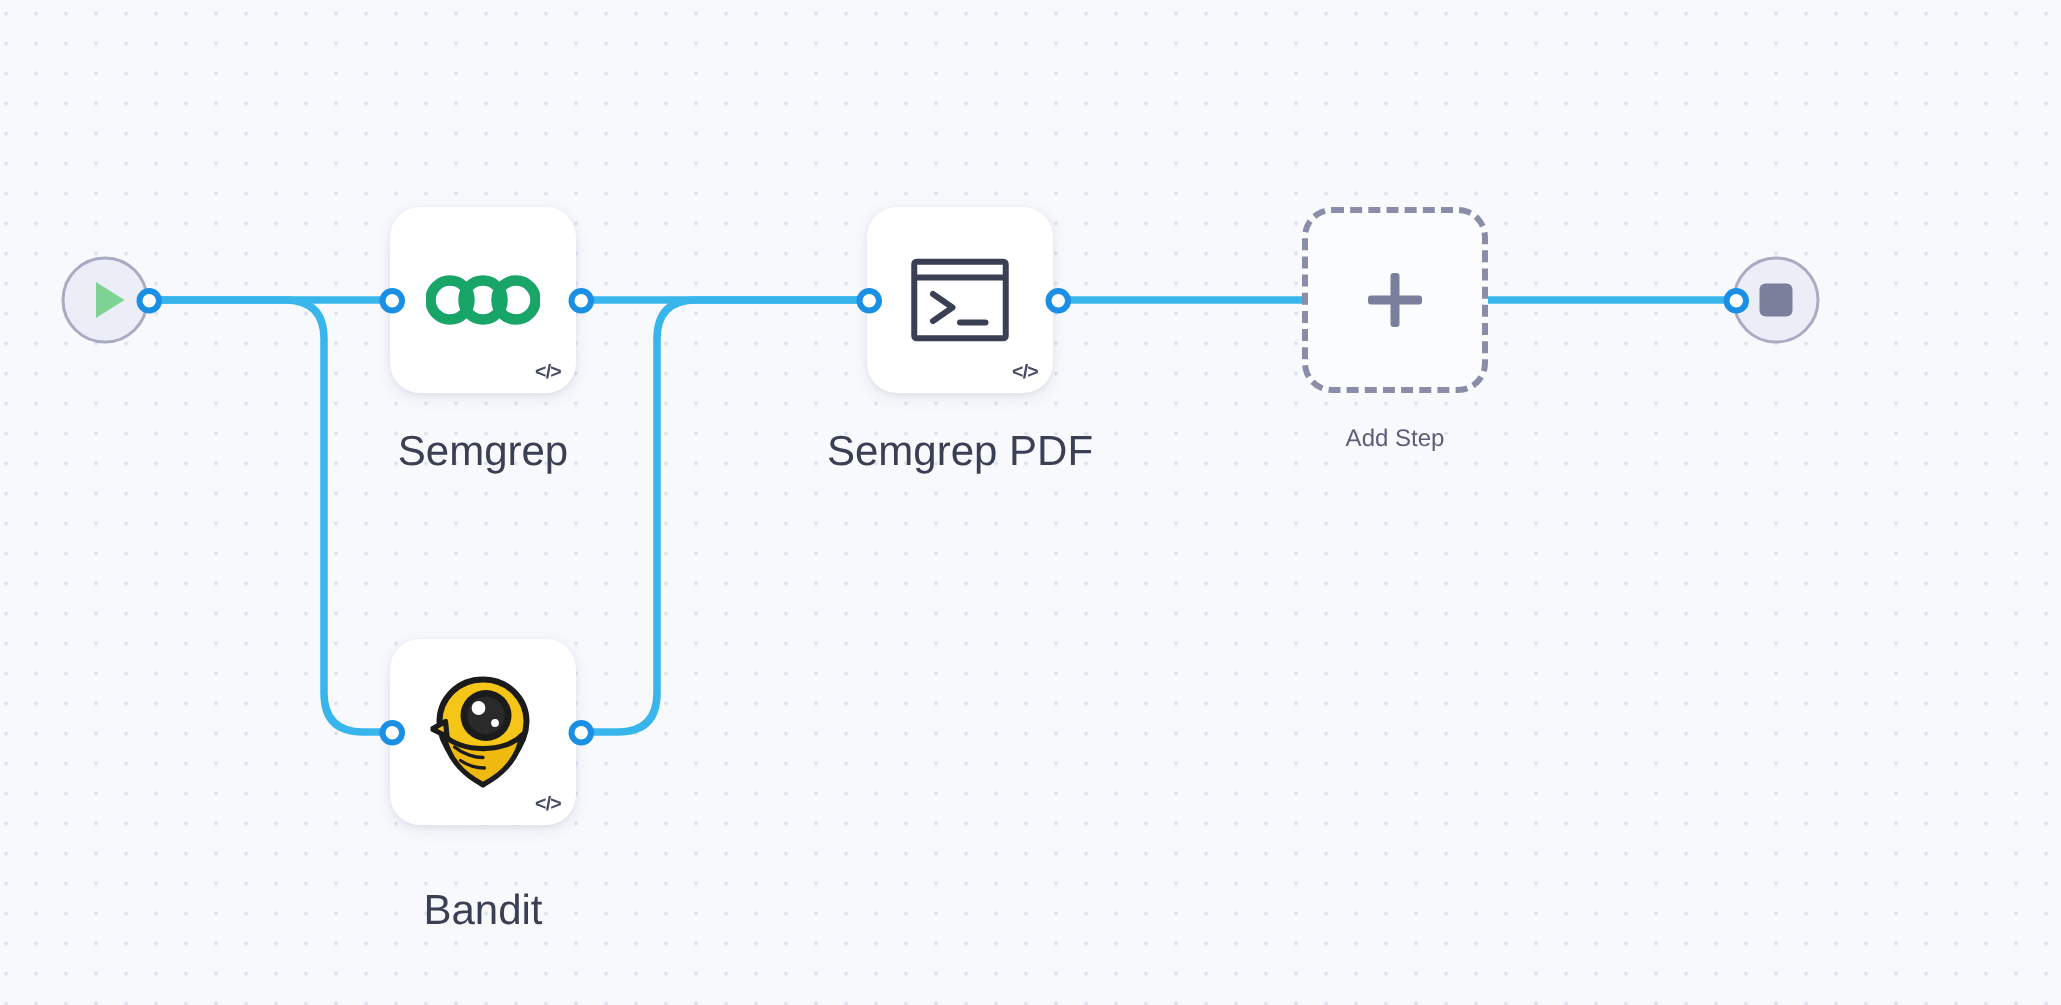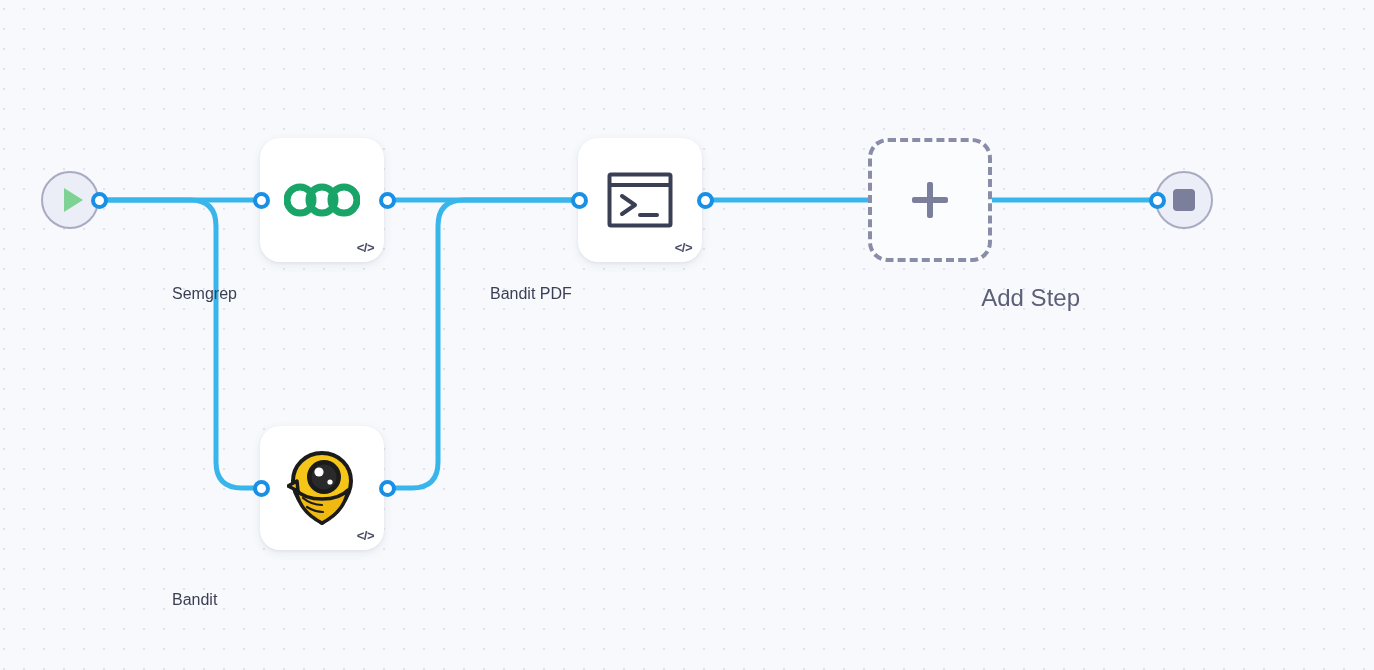--- a/index.html
+++ b/index.html
@@ -73,22 +73,22 @@
     bottom: 7px;
     font-size: 13px;
     font-weight: 700;
     color: #474a63;
     letter-spacing: -0.5px;
     font-family: "Liberation Sans", sans-serif;
   }
   .node-label {
     position: absolute;
     width: 300px;
-    text-align: left;
-    font-size: 16px;
+    text-align: center;
+    font-size: 28px;
     color: #3b3f54;
     font-family: "Liberation Sans", sans-serif;
     white-space: nowrap;
   }
 
   
   .addstep {
     position: absolute;
     width: 124px;
     height: 124px;
@@ -109,22 +109,22 @@
     content: "";
     position: absolute;
     background: #7c7f9c;
     border-radius: 2px;
   }
   .plus::before { left: 17px; top: 2px; width: 6px; height: 36px; }
   .plus::after  { top: 17px; left: 2px; height: 6px; width: 36px; }
   .addstep-label {
     position: absolute;
     width: 300px;
-    text-align: right;
-    font-size: 24px;
+    text-align: center;
+    font-size: 16px;
     color: #5c5f78;
     white-space: nowrap;
   }
 
   
   .port {
     position: absolute;
     width: 17px;
     height: 17px;
     border-radius: 50%;
@@ -201,21 +201,21 @@
     <svg class="logo" width="66" height="56" viewBox="0 0 66 56">
       <rect x="2.5" y="2.5" width="61" height="51" rx="1.5" fill="#ffffff" stroke="#3b3f54" stroke-width="4"></rect>
       <line x1="2.5" y1="13" x2="63.5" y2="13" stroke="#3b3f54" stroke-width="4"></line>
       <polyline points="15,24 28,33 15,42" fill="none" stroke="#3b3f54" stroke-width="4" stroke-linecap="round" stroke-linejoin="round"></polyline>
       <line x1="33" y1="43" x2="50" y2="43" stroke="#3b3f54" stroke-width="4" stroke-linecap="round"></line>
     </svg>
     <span class="code-badge">&lt;/&gt;</span>
   </div>
   <div class="port" style="left:571px; top:192px;"></div>
   <div class="port" style="left:697px; top:192px;"></div>
-  <div class="node-label" style="left:490px; top:285px;">Bandit PDF</div>
+  <div class="node-label" style="left:490px; top:285px;">Semgrep PDF</div>
 
   <div class="addstep" style="left:868px; top:138px;">
     <div class="plus"></div>
   </div>
   <div class="addstep-label" style="left:780px; top:284px;">Add Step</div>
 
   <div class="terminal" style="left:1155px; top:171px;">
     <div class="stop-sq"></div>
   </div>
   <div class="port" style="left:1149px; top:192px;"></div>

